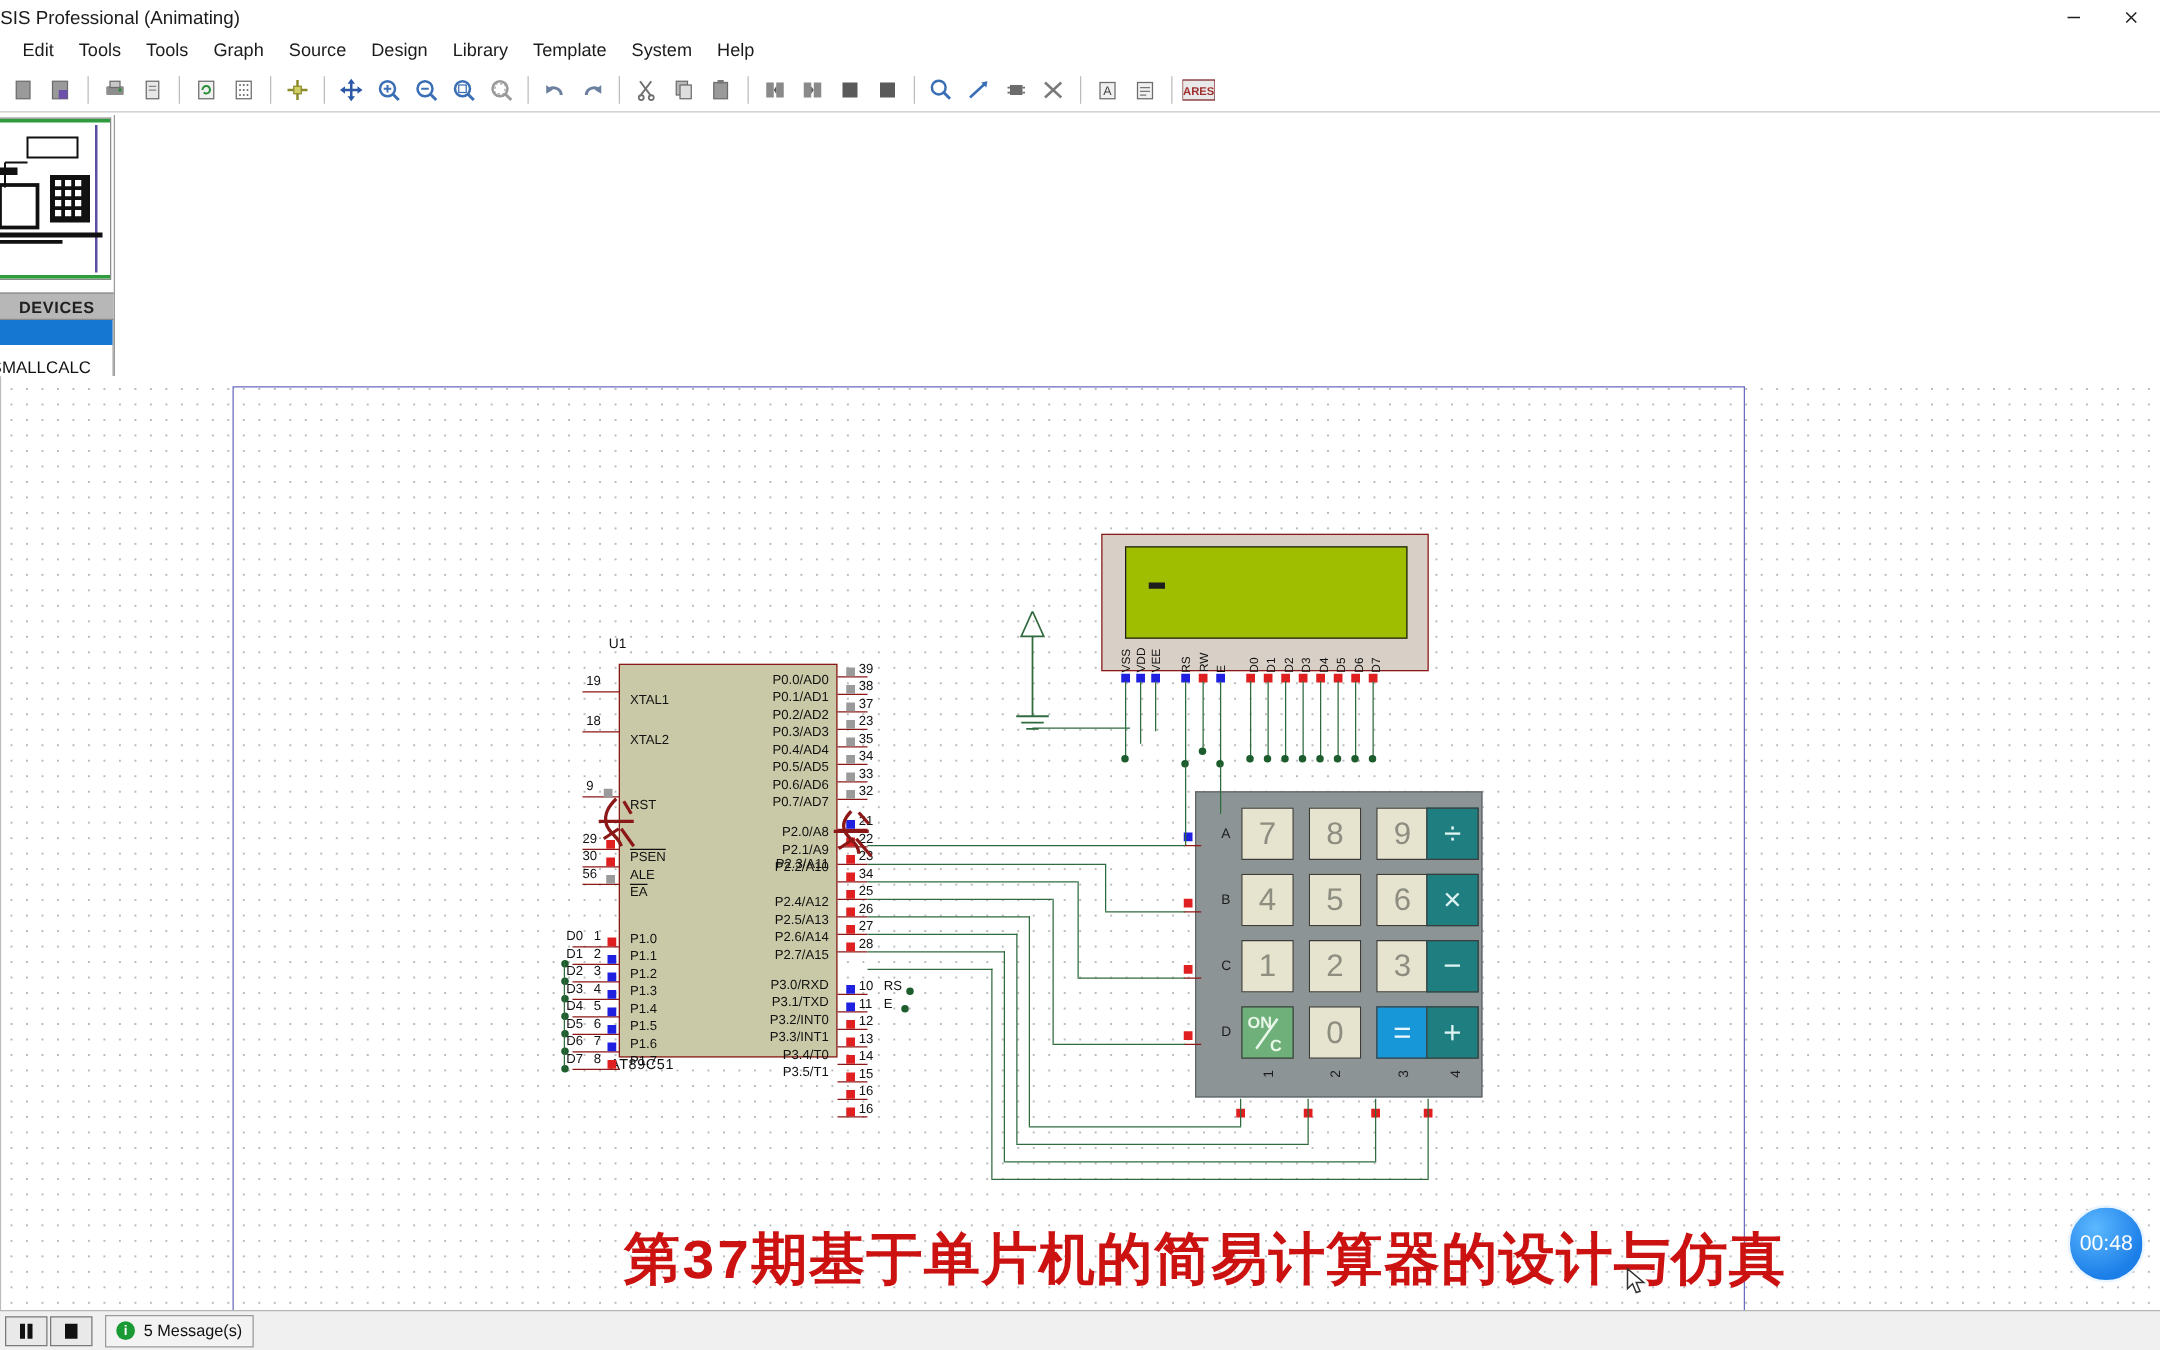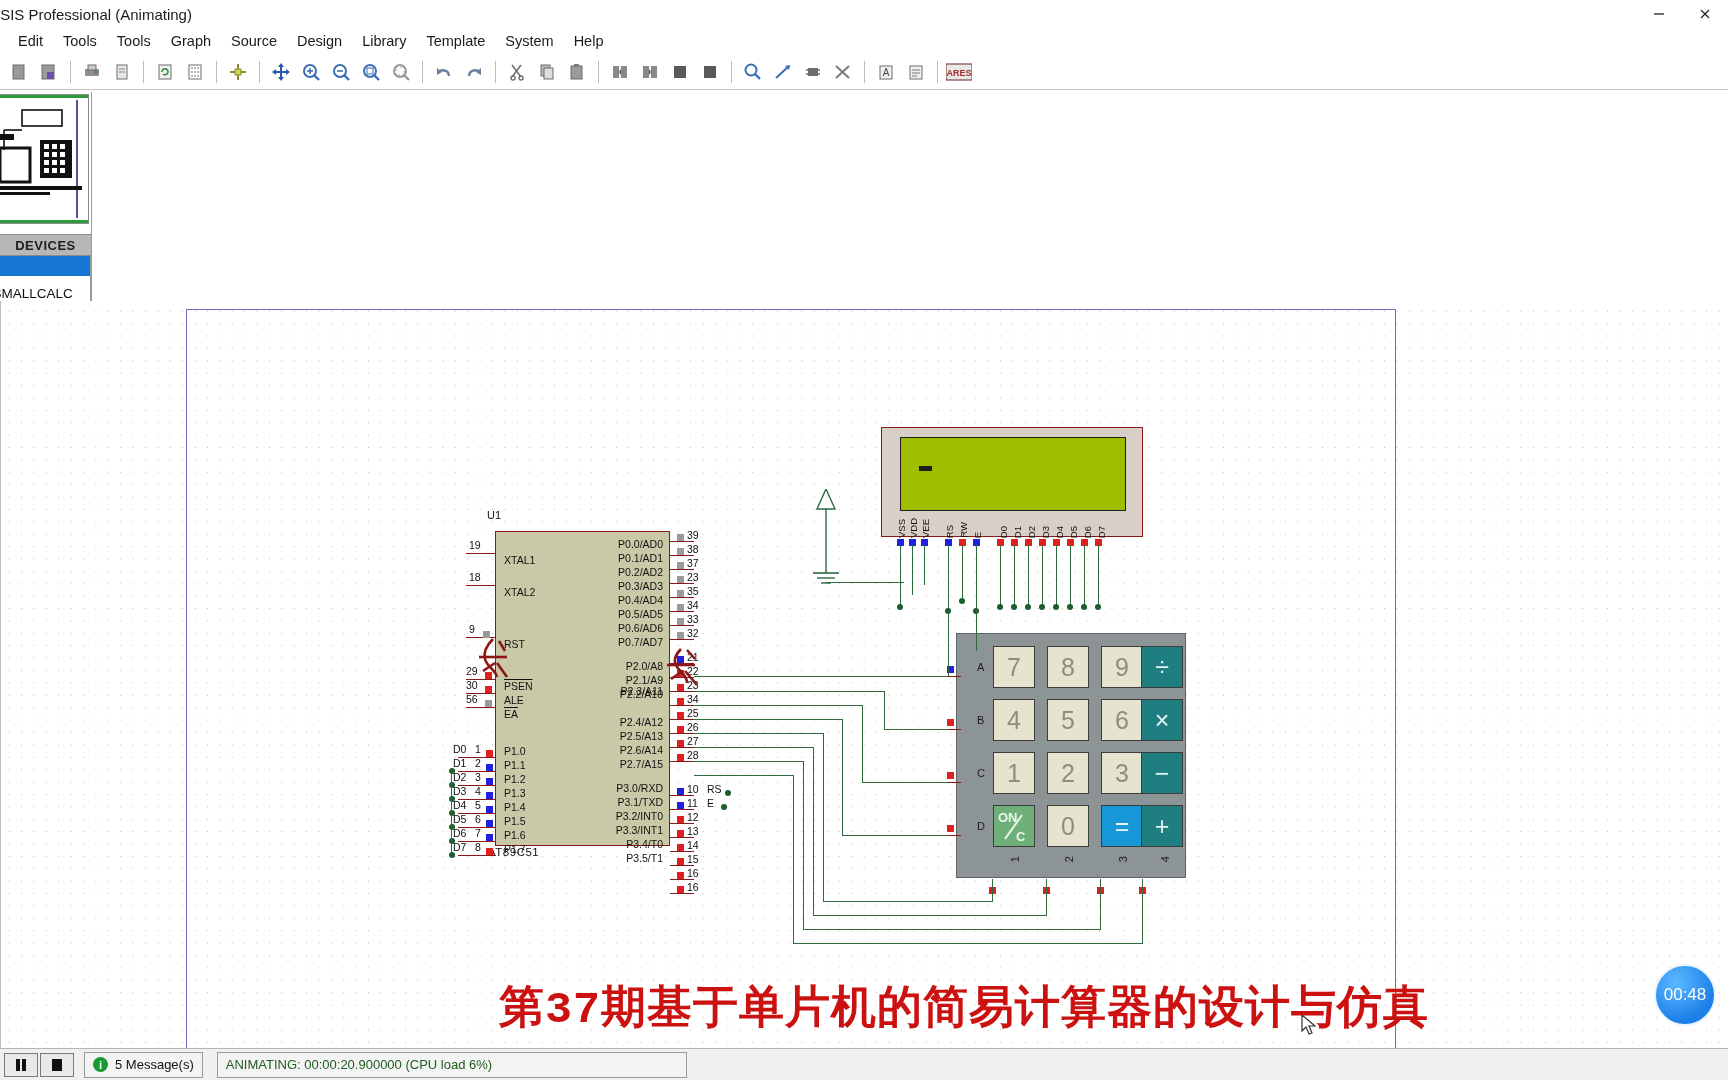--- a/index.html
+++ b/index.html
@@ -875,16 +875,13 @@
   </div>
   <div class="sbtn">
     <svg width="12" height="14" viewBox="0 0 12 14">
       <rect x="1" y="1" width="10" height="12" fill="#111"></rect>
     </svg>
   </div>
   <div class="sbox msgs">
     <span class="infoicon">i</span>
     <span>5 Message(s)</span>
   </div>
-  <div class="sbox anim">
-    <span>ANIMATING: 00:00:20.900000 (CPU load 6%)</span>
-  </div>
 </div>
 
 </body></html>

